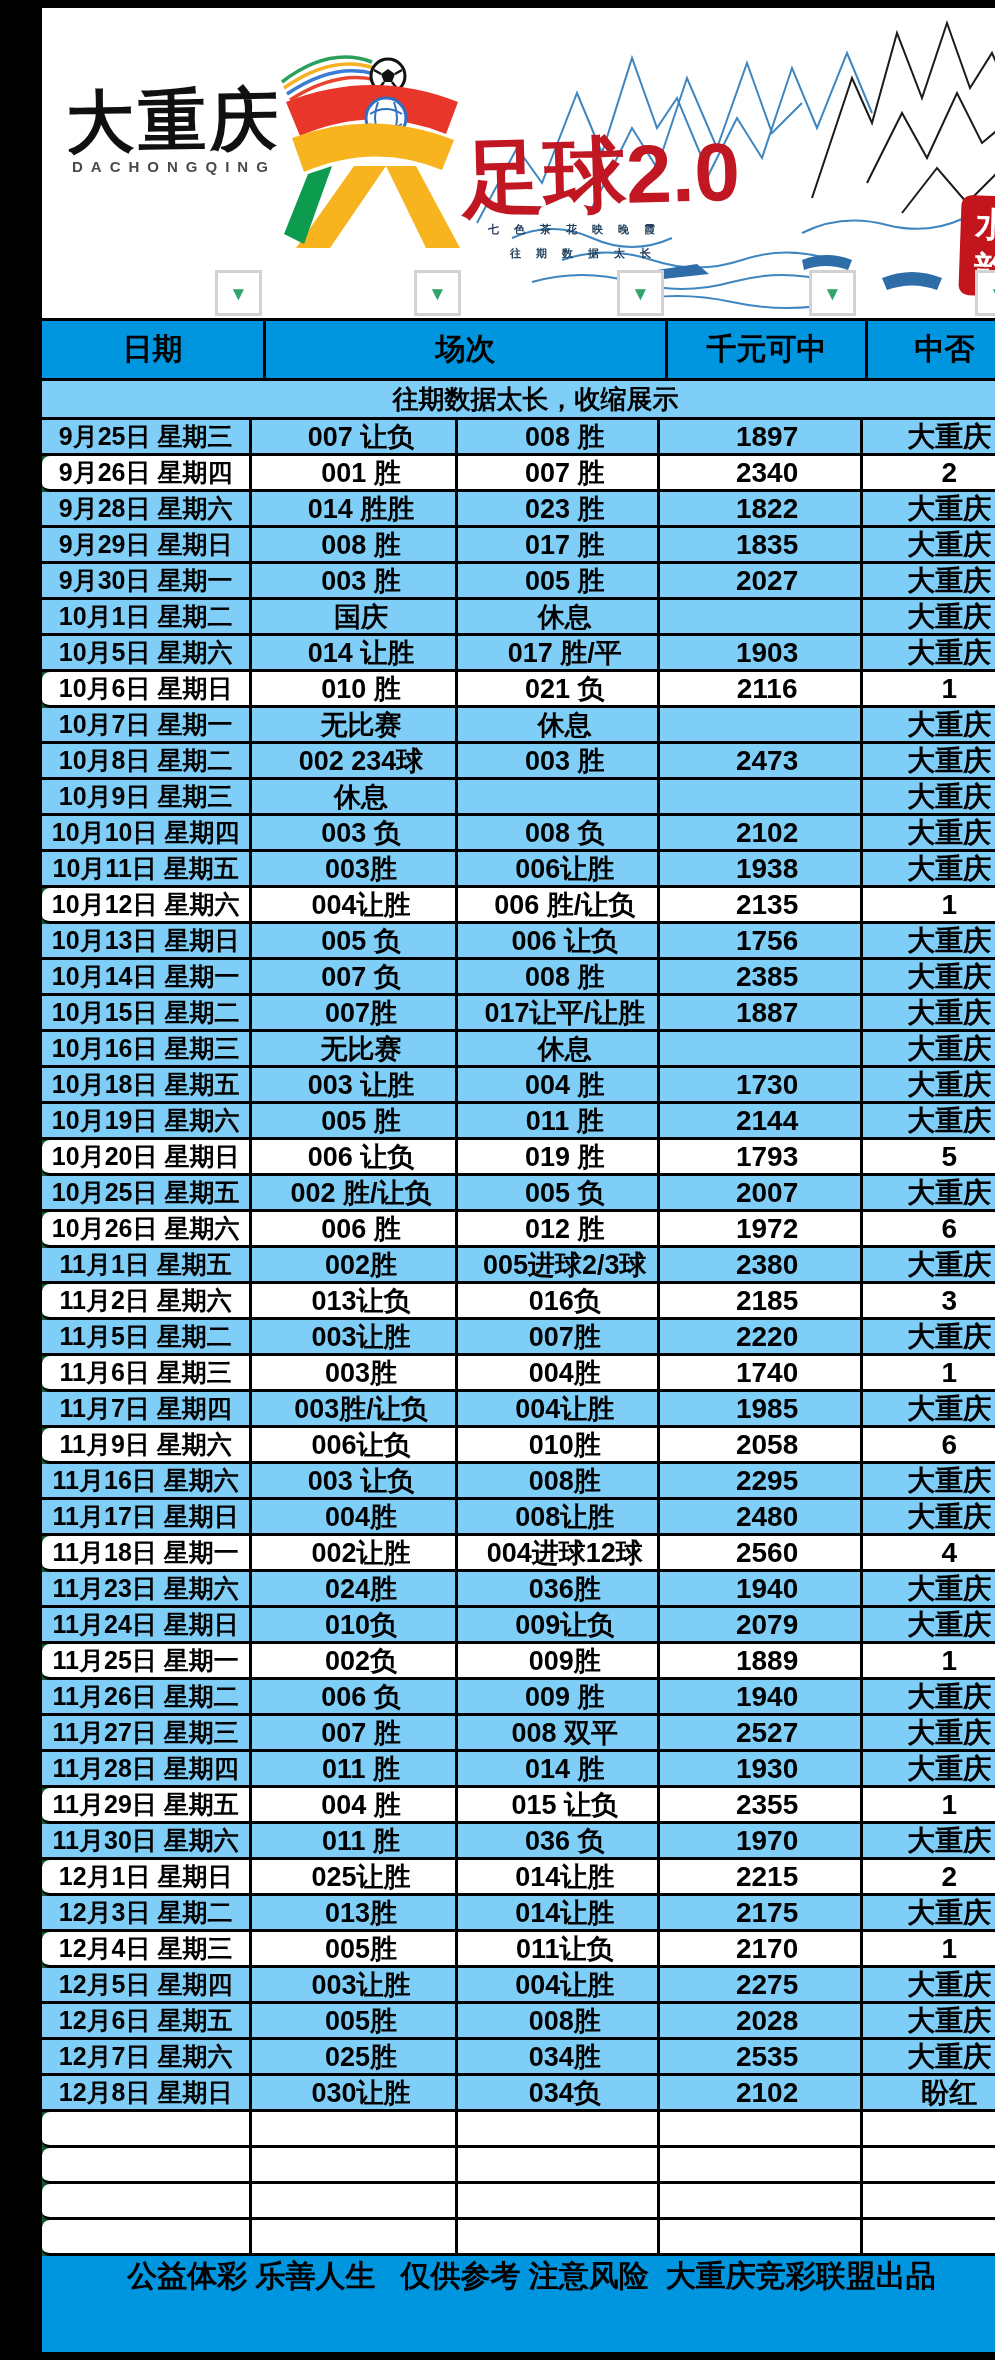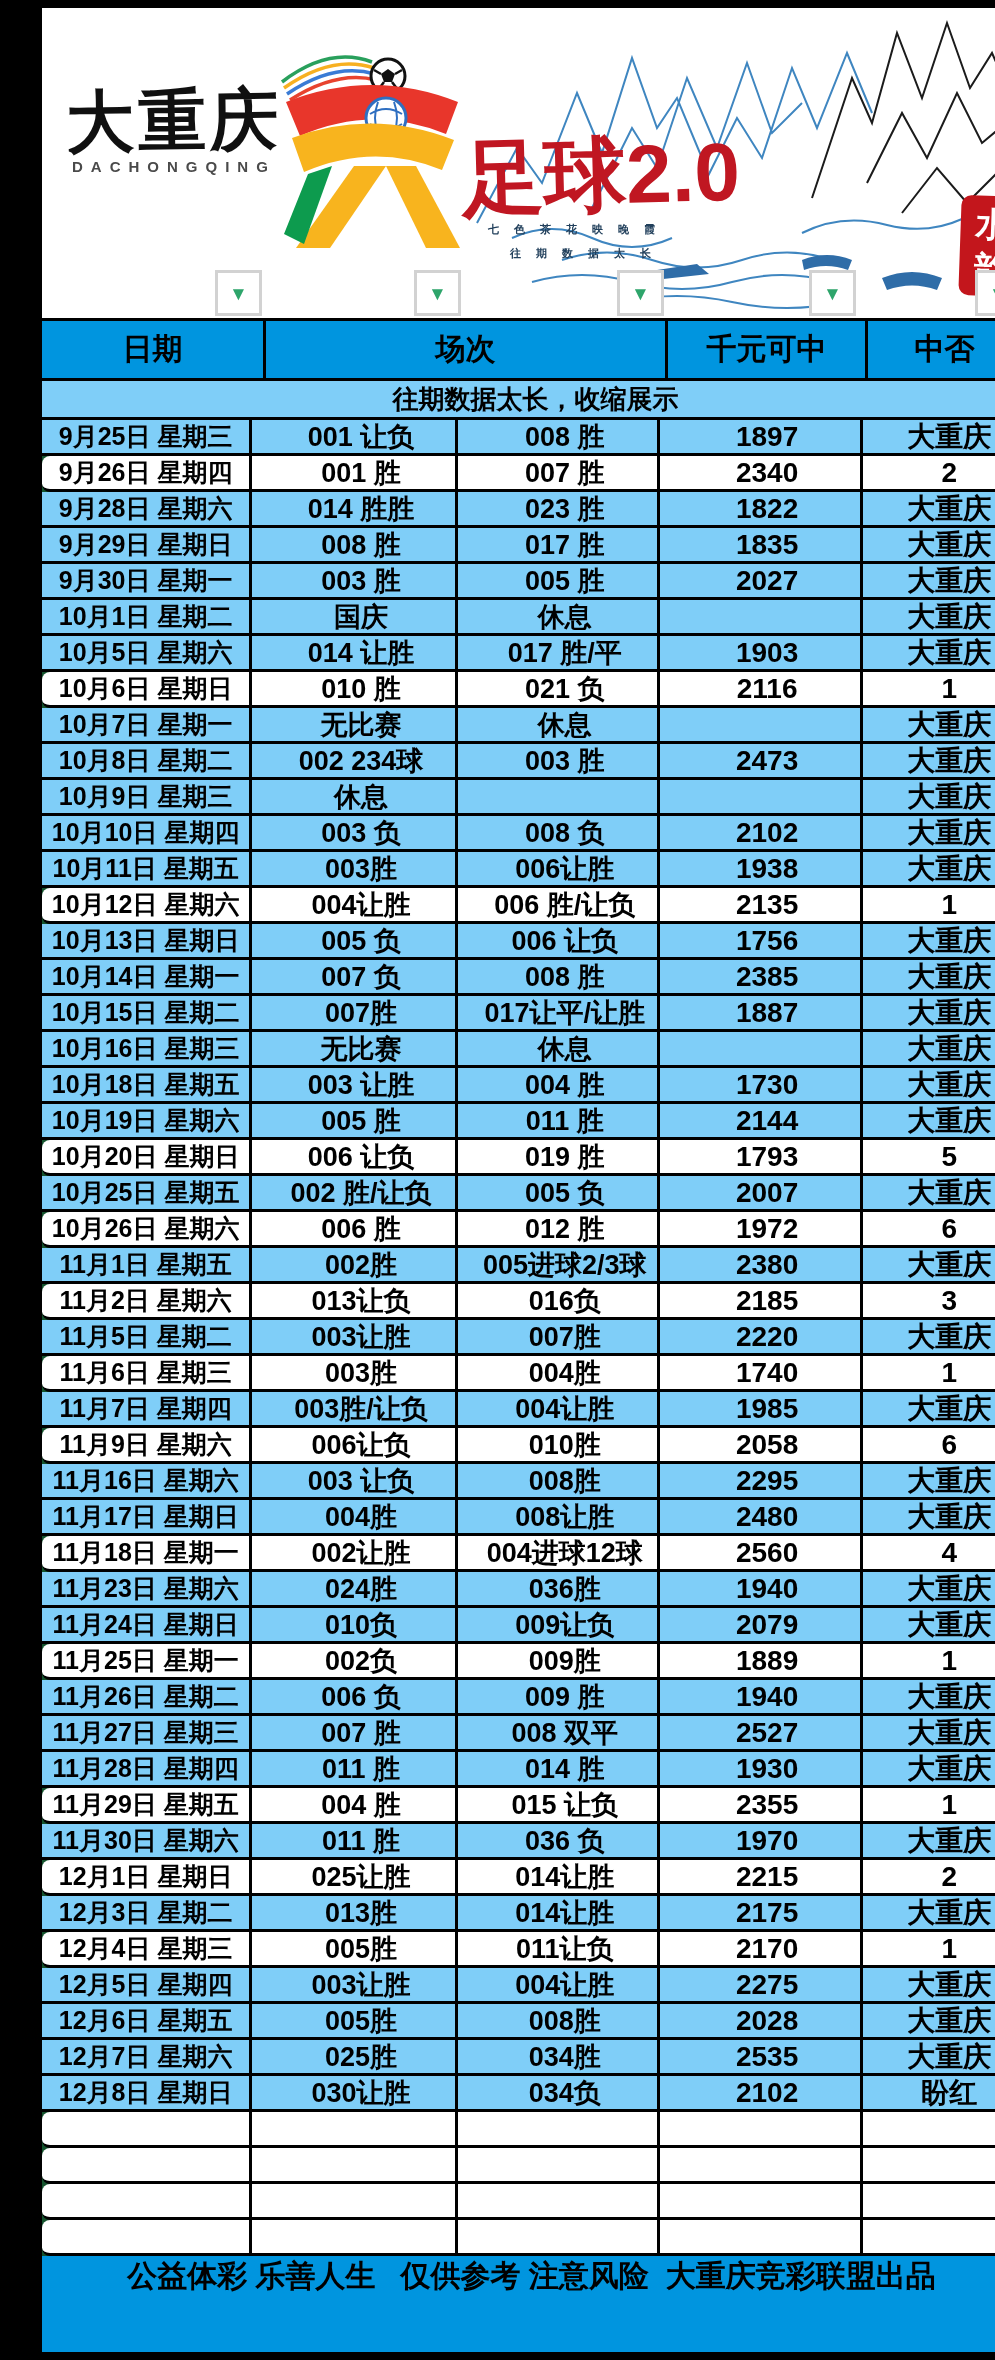--- a/index.html
+++ b/index.html
@@ -141,21 +141,21 @@
       <div class="cell h2">场次</div>
       <div class="cell c4">千元可中</div>
       <div class="cell c5 last">中否</div>
     </div>
     <div class="trow nrow">
       <div class="cell full">往期数据太长，收缩展示</div>
     </div>
     <div id="rows">
         <div class="trow drow blue">
           <div class="cell c1">9月25日 星期三</div>
-          <div class="cell c2">001 让负</div>
+          <div class="cell c2">007 让负</div>
           <div class="cell c3">008 胜</div>
           <div class="cell c4">1897</div>
           <div class="cell c5 last">大重庆</div>
         </div>
         <div class="trow drow white">
           <div class="cell c1">9月26日 星期四</div>
           <div class="cell c2">001 胜</div>
           <div class="cell c3">007 胜</div>
           <div class="cell c4">2340</div>
           <div class="cell c5 last">2</div>

